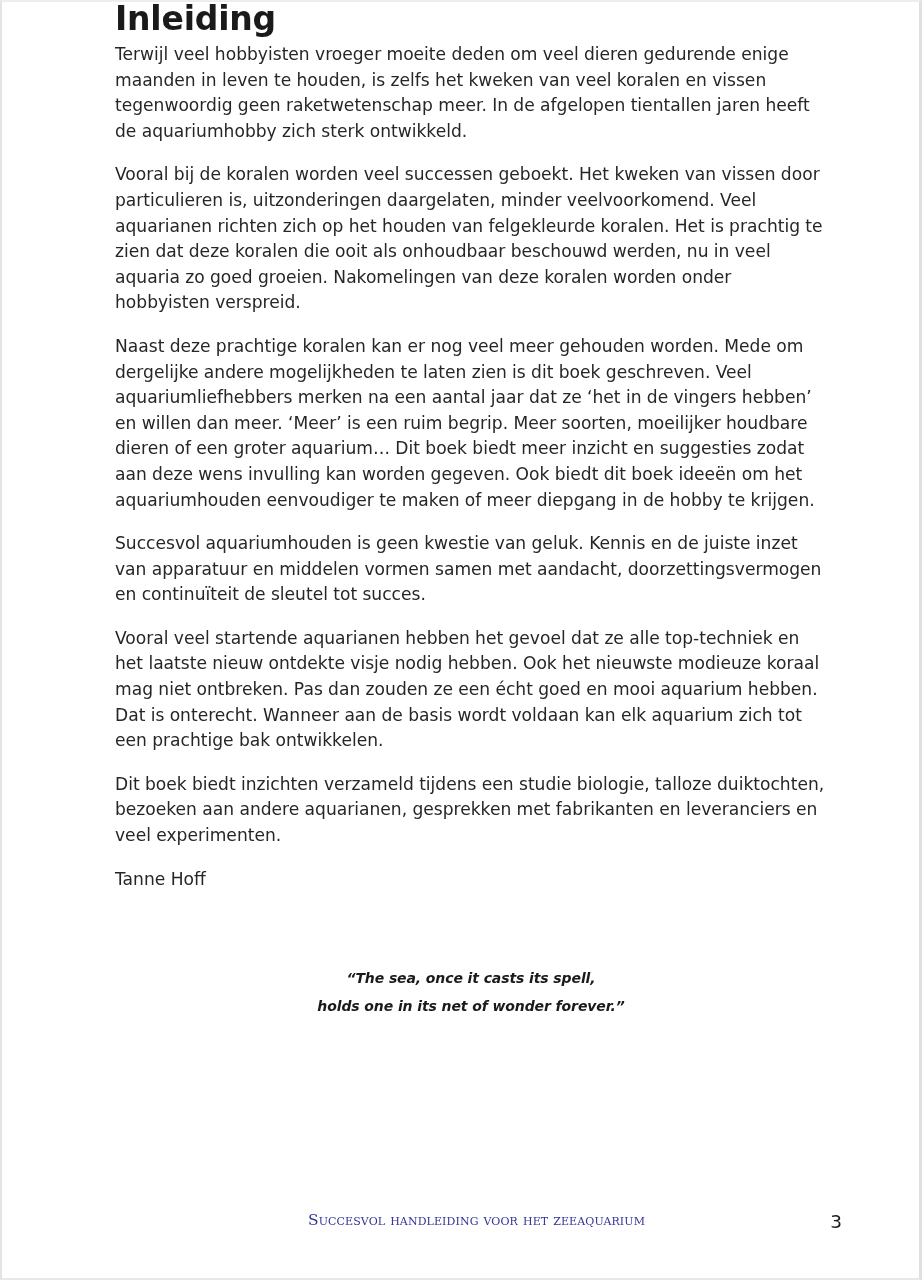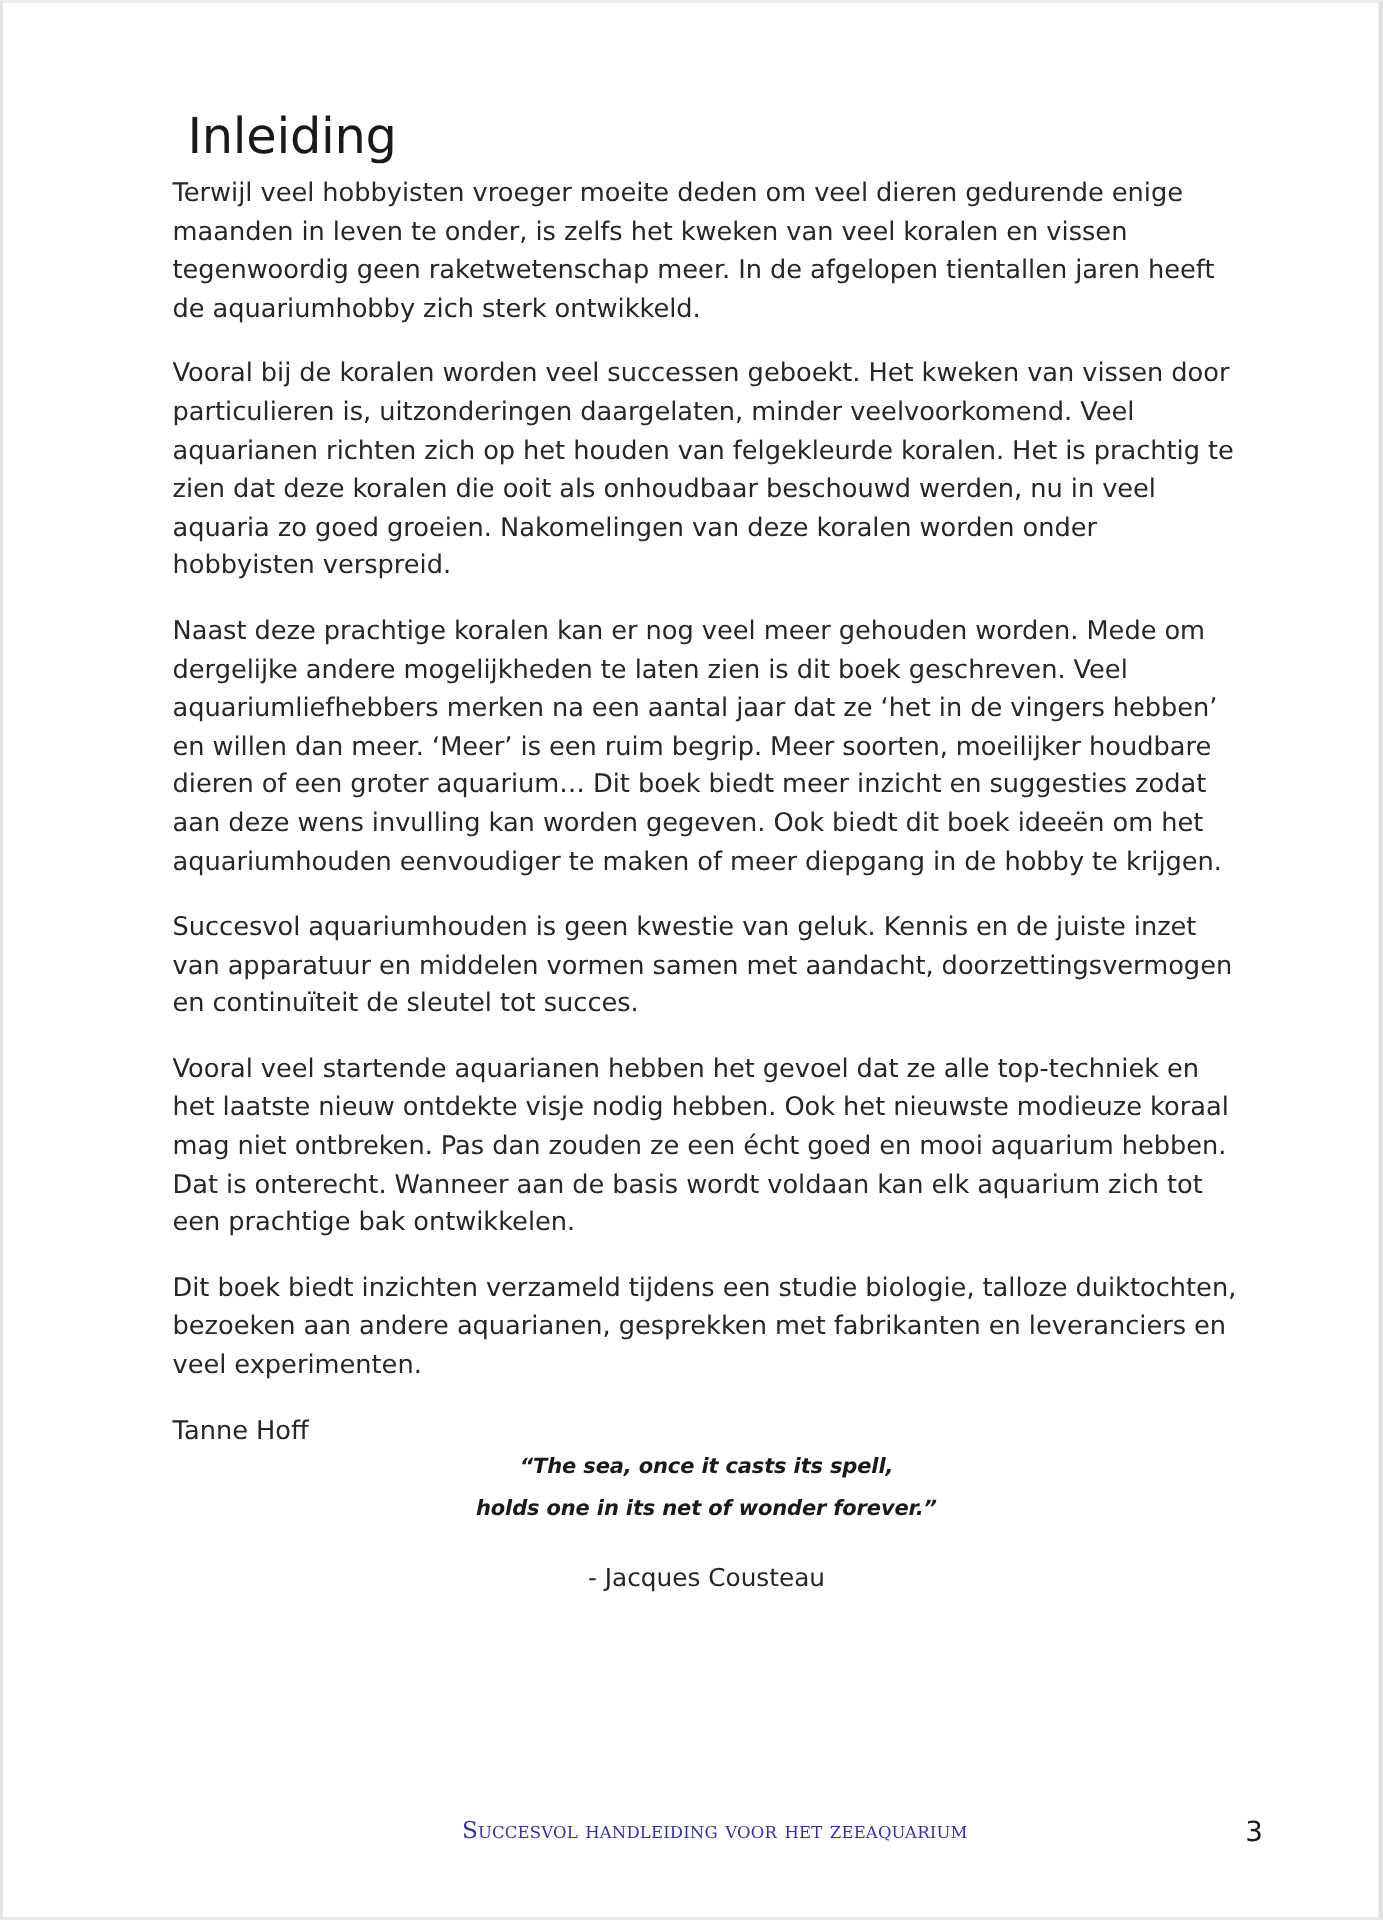--- a/index.html
+++ b/index.html
@@ -31,27 +31,26 @@
   #content-column {
     position: absolute;
     left: 113px;
     top: 0;
     width: 712px;
   }
 
   
   #page-title {
     font-family: "DejaVu Sans", sans-serif;
-    font-weight: normal;
+    font-weight: bold;
     font-size: 33px;
     line-height: 1.0;
     color: #1a1a1a;
     letter-spacing: -0.2px;
-    margin: 10px;
-    padding-top: 62px;
+    margin: 0;
   }
 
   
   #body-paragraphs {
     margin-top: 7px;
   }
   .body-paragraph {
     font-family: "DejaVu Sans", sans-serif;
     font-size: 17.1px;
     line-height: 25.6px;
@@ -138,38 +137,37 @@
 </head>
 <body>
 
 <div id="page-sheet">
 
   <div id="content-column">
 
     <h1 id="page-title">Inleiding</h1>
 
     <div id="body-paragraphs">
-      <p class="body-paragraph">Terwijl veel hobbyisten vroeger moeite deden om veel dieren gedurende enige maanden in leven te onder, is zelfs het kweken van veel koralen en vissen tegenwoordig geen raketwetenschap meer. In de afgelopen tientallen jaren heeft de aquariumhobby zich sterk ontwikkeld.</p>
+      <p class="body-paragraph">Terwijl veel hobbyisten vroeger moeite deden om veel dieren gedurende enige maanden in leven te houden, is zelfs het kweken van veel koralen en vissen tegenwoordig geen raketwetenschap meer. In de afgelopen tientallen jaren heeft de aquariumhobby zich sterk ontwikkeld.</p>
       <p class="body-paragraph">Vooral bij de koralen worden veel successen geboekt. Het kweken van vissen door particulieren is, uitzonderingen daargelaten, minder veelvoorkomend. Veel aquarianen richten zich op het houden van felgekleurde koralen. Het is prachtig te zien dat deze koralen die ooit als onhoudbaar beschouwd werden, nu in veel aquaria zo goed groeien. Nakomelingen van deze koralen worden onder hobbyisten verspreid.</p>
       <p class="body-paragraph">Naast deze prachtige koralen kan er nog veel meer gehouden worden. Mede om dergelijke andere mogelijkheden te laten zien is dit boek geschreven. Veel aquariumliefhebbers merken na een aantal jaar dat ze ‘het in de vingers hebben’ en willen dan meer. ‘Meer’ is een ruim begrip. Meer soorten, moeilijker houdbare dieren of een groter aquarium… Dit boek biedt meer inzicht en suggesties zodat aan deze wens invulling kan worden gegeven. Ook biedt dit boek ideeën om het aquariumhouden eenvoudiger te maken of meer diepgang in de hobby te krijgen.</p>
       <p class="body-paragraph">Succesvol aquariumhouden is geen kwestie van geluk. Kennis en de juiste inzet van apparatuur en middelen vormen samen met aandacht, doorzettingsvermogen en continuïteit de sleutel tot succes.</p>
       <p class="body-paragraph">Vooral veel startende aquarianen hebben het gevoel dat ze alle top-techniek en het laatste nieuw ontdekte visje nodig hebben. Ook het nieuwste modieuze koraal mag niet ontbreken. Pas dan zouden ze een écht goed en mooi aquarium hebben. Dat is onterecht. Wanneer aan de basis wordt voldaan kan elk aquarium zich tot een prachtige bak ontwikkelen.</p>
       <p class="body-paragraph">Dit boek biedt inzichten verzameld tijdens een studie biologie, talloze duiktochten, bezoeken aan andere aquarianen, gesprekken met fabrikanten en leveranciers en veel experimenten.</p>
     </div>
 
     <p id="signature">Tanne Hoff</p>
 
   </div>
 
   <div id="quote-block">
     <p id="quote-text">
       <span class="quote-line">“The sea, once it casts its spell,</span>
       <span class="quote-line">holds one in its net of wonder forever.”</span>
     </p>
-    <p id="quote-attribution">- Jacques Cousteau</p>
   </div>
 
   <div id="page-footer">
     <span id="footer-title">Succesvol handleiding voor het zeeaquarium</span>
     <span id="footer-page-number">3</span>
   </div>
 
 </div>
 
 </body></html>

